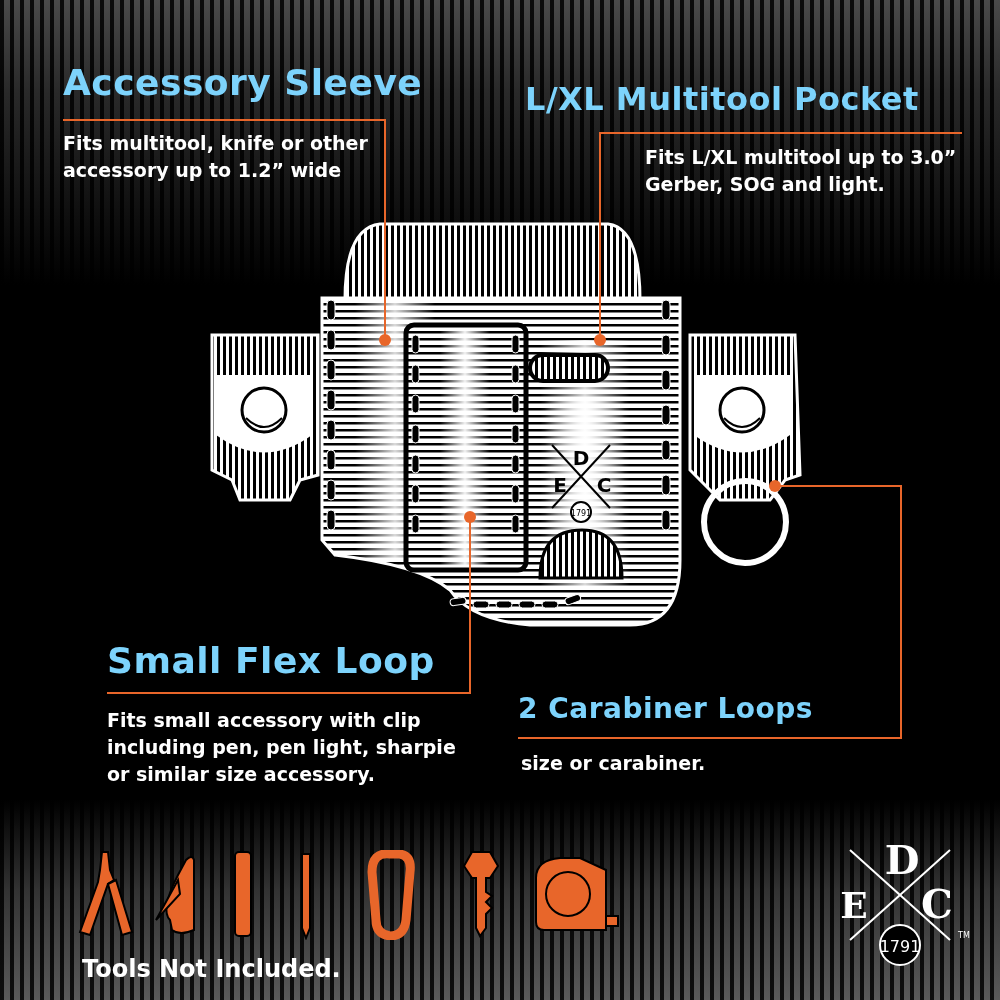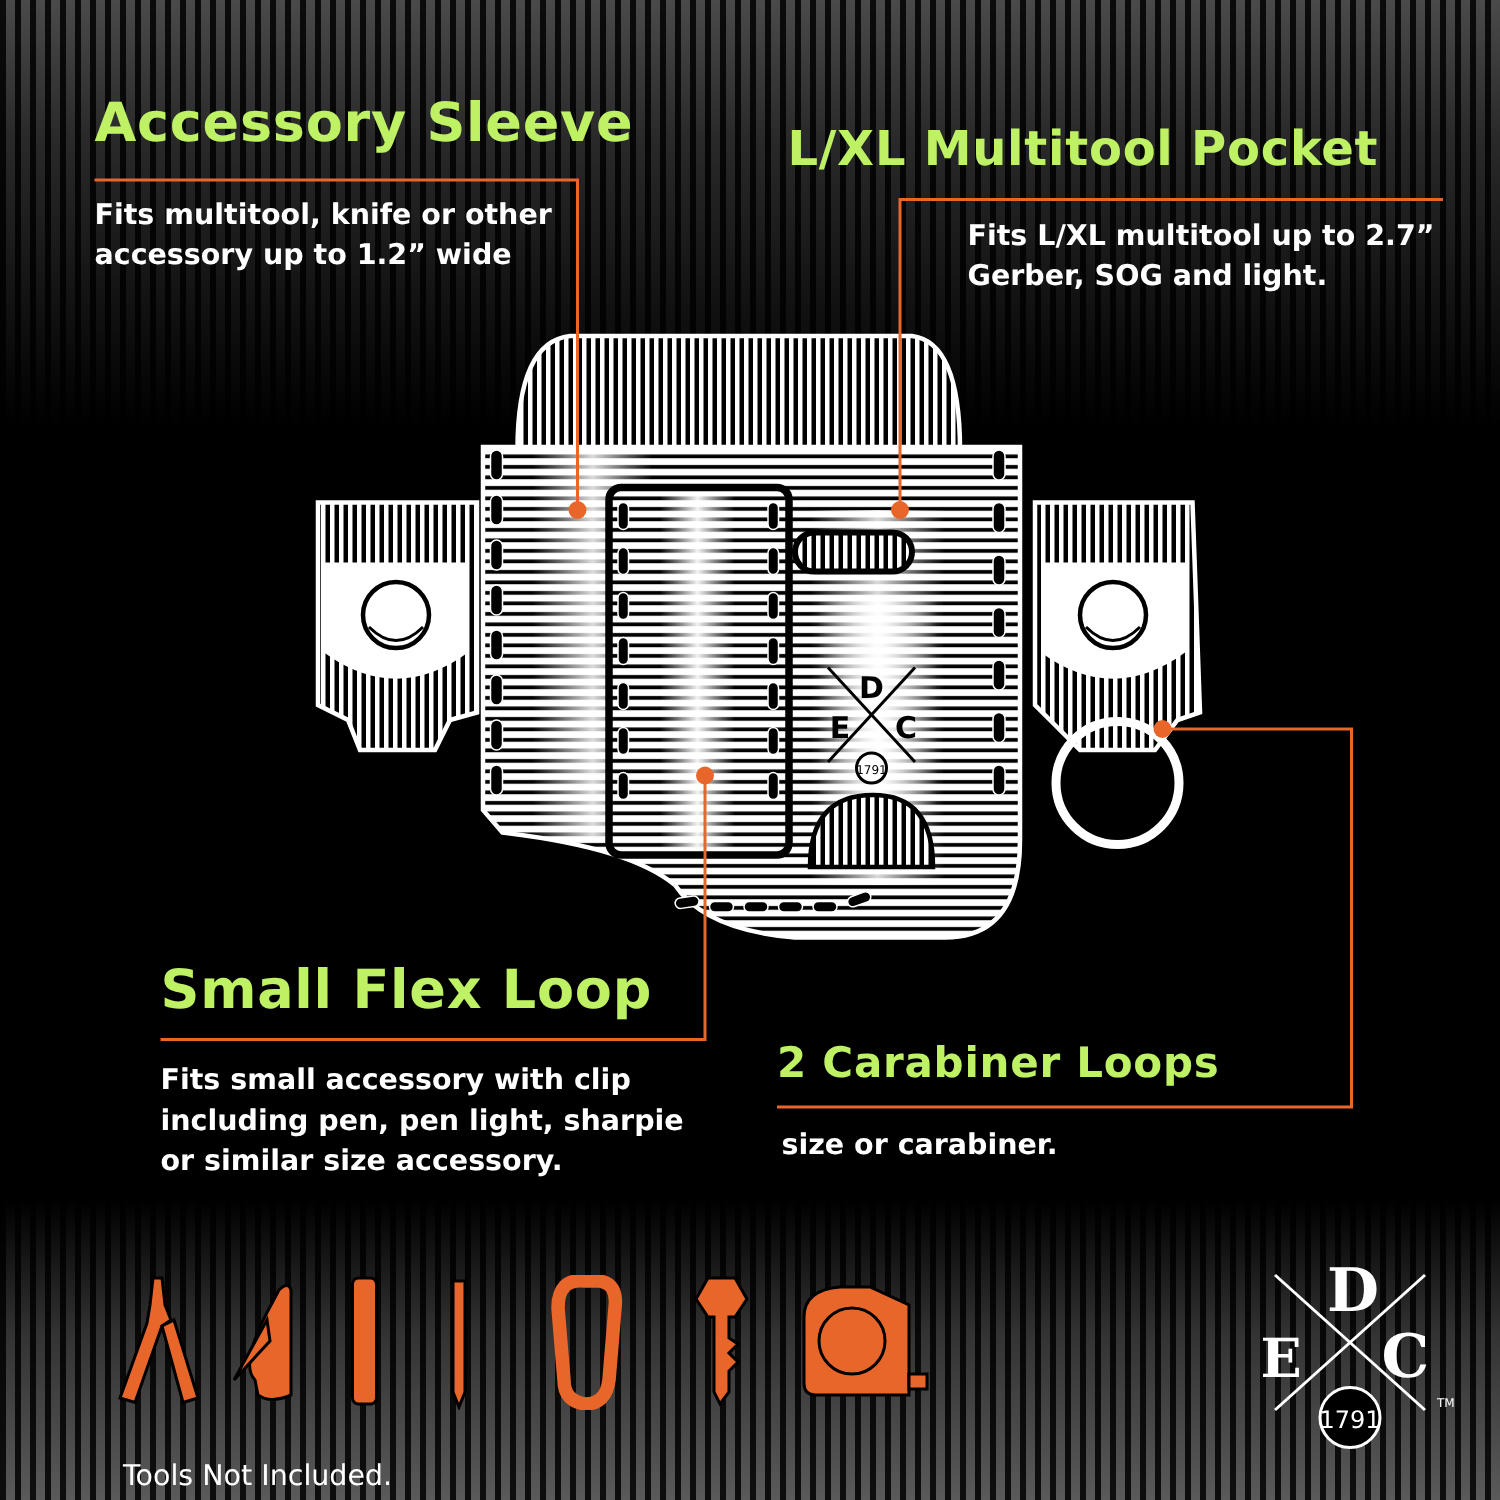--- a/index.html
+++ b/index.html
@@ -13,34 +13,34 @@
       linear-gradient(180deg, #4a4a4a 0%, #2a2a2a 30%, #000 95%);
   }
   .bg-bottom {
     position: absolute; left: 0; top: 800px; width: 1000px; height: 200px;
     background:
       repeating-linear-gradient(90deg, rgba(0,0,0,0.85) 0px, rgba(0,0,0,0.85) 4px, rgba(0,0,0,0) 4px, rgba(0,0,0,0) 10px),
       linear-gradient(0deg, #5a5a5a 0%, #333 55%, #000 100%);
   }
 
   .title {
-    position: absolute; font-weight: bold; color: #bef264; white-space: nowrap;
+    position: absolute; font-weight: bold; color: #7dd3fc; white-space: nowrap;
     letter-spacing: 0.5px;
   }
   .desc {
     position: absolute; font-weight: bold; color: #fff; font-size: 19px; line-height: 27px;
   }
   .desc span { display: block; white-space: nowrap; }
 
   .holster { position: absolute; left: 0; top: 0; width: 1000px; height: 1000px; }
   .overlay { position: absolute; left: 0; top: 0; width: 1000px; height: 1000px; pointer-events: none; }
 
   .tools-row { position: absolute; left: 60px; top: 850px; width: 560px; height: 90px; }
   .tools-note {
-    position: absolute; left: 82px; top: 955px; font-size: 19px; font-weight: normal; white-space: nowrap; margin-top: 18px;
+    position: absolute; left: 82px; top: 955px; font-size: 24px; font-weight: bold; white-space: nowrap;
   }
 
   .logo { position: absolute; left: 830px; top: 830px; width: 140px; height: 140px; }
 </style>
 </head>
 <body>
 
 <div class="bg-top"></div>
 <div class="bg-bottom"></div>
 
@@ -172,21 +172,21 @@
 </svg>
 
 <div class="title" style="left:63px; top:62px; font-size:36px;">Accessory Sleeve</div>
 <div class="desc" style="left:63px; top:130px;">
   <span>Fits multitool, knife or other</span>
   <span>accessory up to 1.2” wide</span>
 </div>
 
 <div class="title" style="left:525px; top:80px; font-size:32px;">L/XL Multitool Pocket</div>
 <div class="desc" style="left:645px; top:144px;">
-  <span>Fits L/XL multitool up to 2.7”</span>
+  <span>Fits L/XL multitool up to 3.0”</span>
   <span>Gerber, SOG and light.</span>
 </div>
 
 <div class="title" style="left:107px; top:640px; font-size:36px;">Small Flex Loop</div>
 <div class="desc" style="left:107px; top:707px;">
   <span>Fits small accessory with clip</span>
   <span>including pen, pen light, sharpie</span>
   <span>or similar size accessory.</span>
 </div>
 

